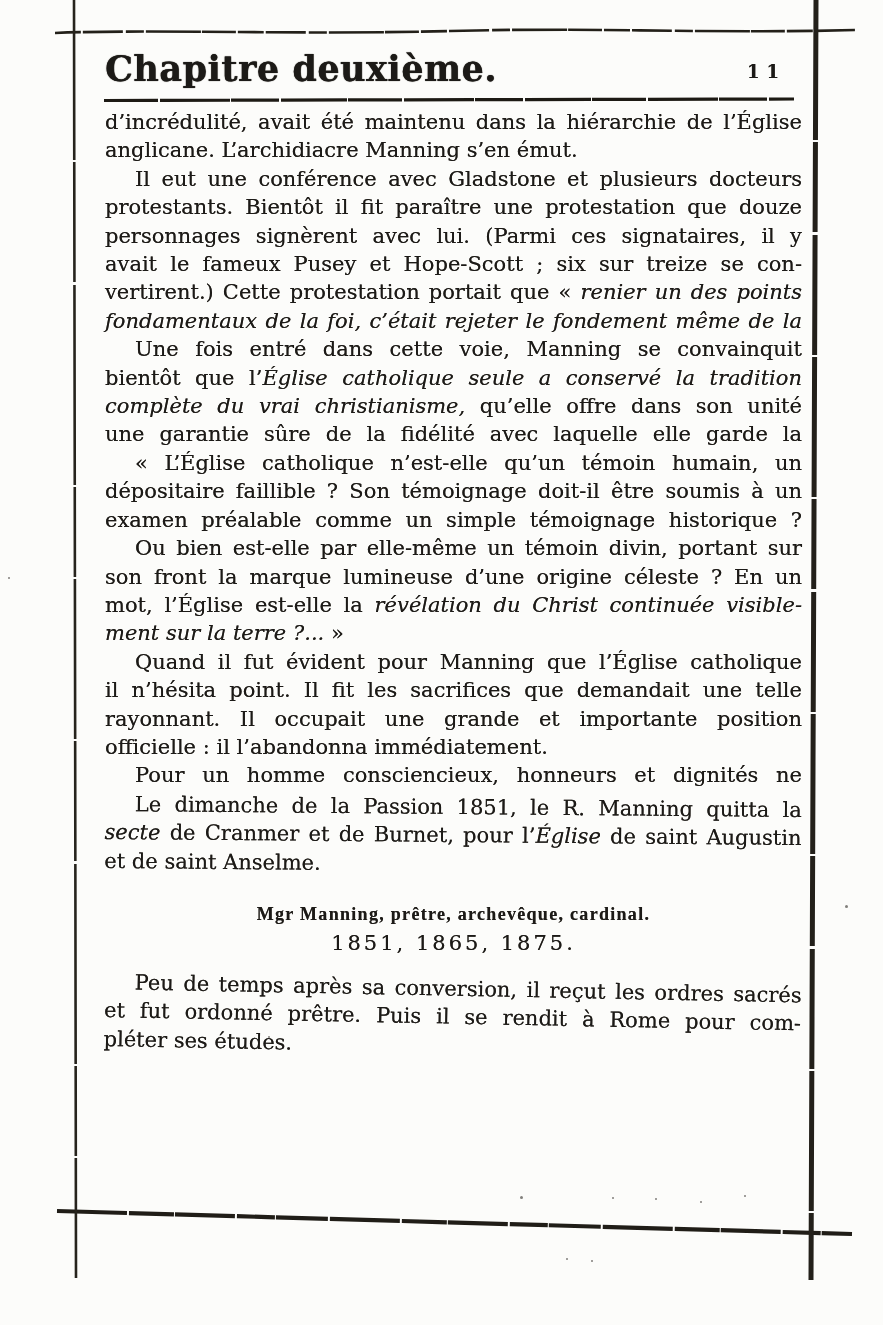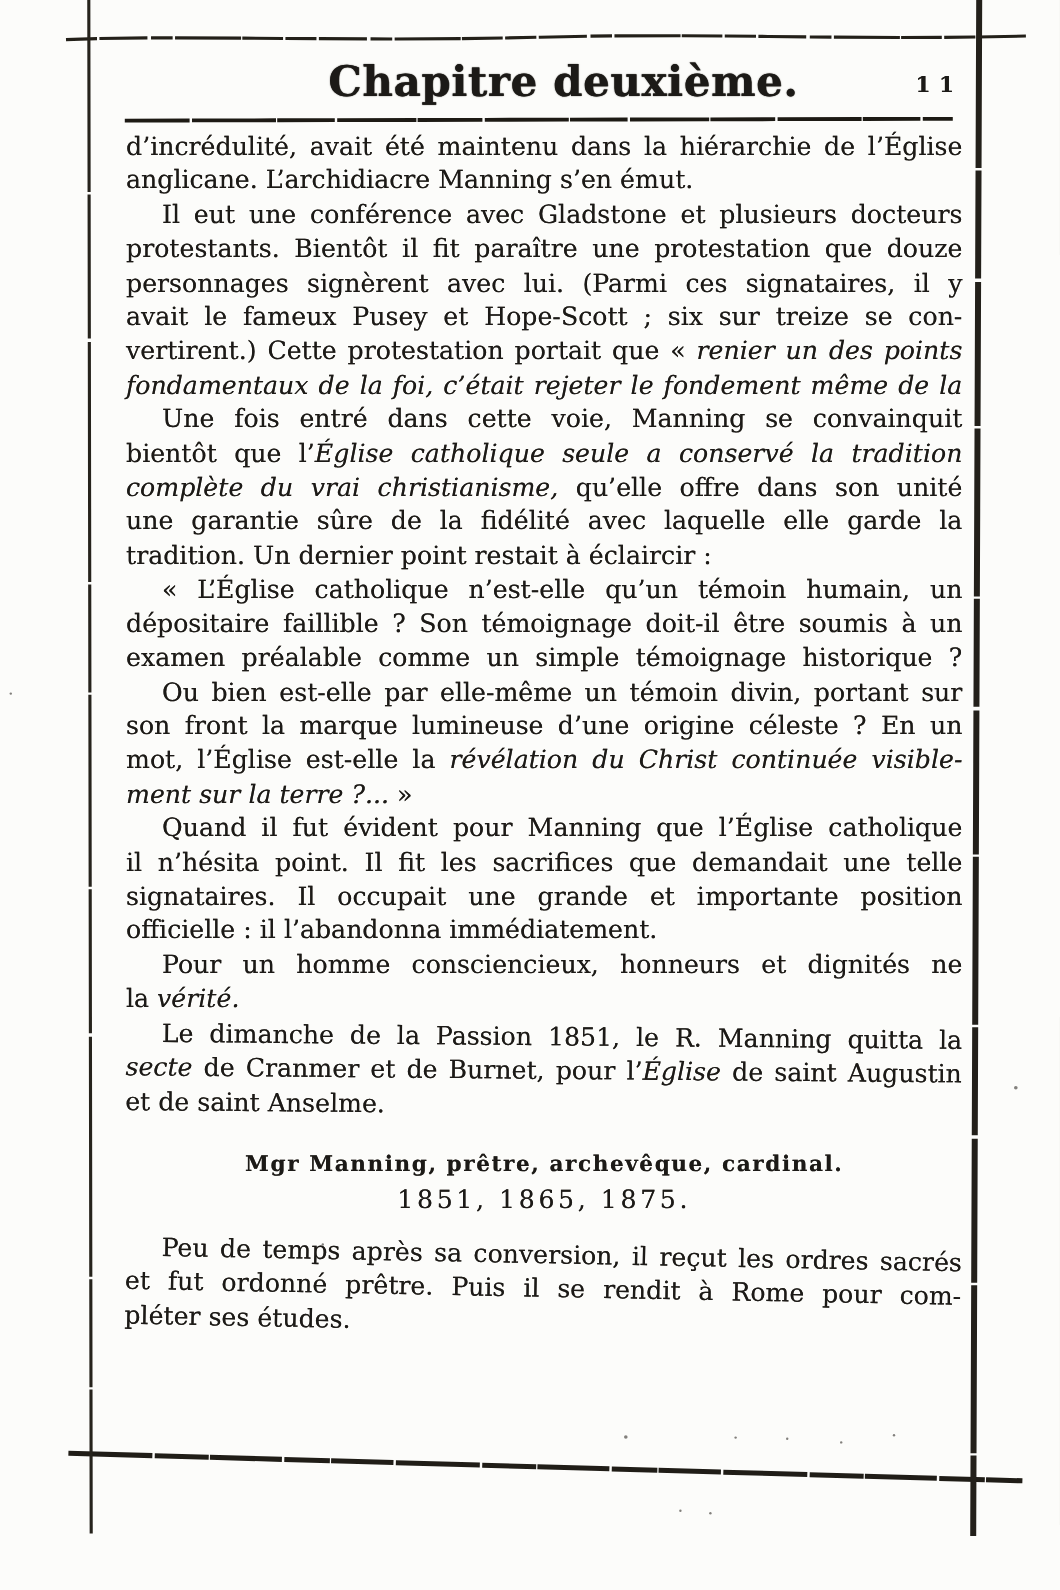--- a/index.html
+++ b/index.html
@@ -19,23 +19,22 @@
   
   #scan-lines {
     position: absolute;
     left: 0; top: 0;
     width: 883px; height: 1325px;
     pointer-events: none;
   }
   
   #chapter-header {
     position: absolute;
-    left: 121px; top: 48px;
+    left: 105px; top: 48px;
     width: 697px;
-    text-align: center;
   }
   #chapter-title {
     font-size: 35px;
     font-weight: 700;
     letter-spacing: 0.5px;
     text-shadow: 0 0 1px rgba(20,16,10,0.85), 0.4px 0 0 rgba(20,16,10,0.6);
   }
   #page-number {
     position: absolute;
     right: 16px; top: 13px;
@@ -66,20 +65,21 @@
   #section-heading {
     margin-top: 26px;
     text-align: center;
     line-height: 26px;
   }
   #section-heading-title {
     font-size: 18px;
     font-weight: 700;
     letter-spacing: 1.3px;
     text-shadow: 0 0 0.4px rgba(25,20,12,0.7);
+    font-family: Liberation Serif, serif;
   }
   #section-heading-dates {
     font-size: 21px;
     letter-spacing: 3px;
     line-height: 32px;
   }
   #closing-block { margin-top: 9px; }
   .speck {
     position: absolute;
     background: rgba(30,26,20,0.55);
@@ -117,42 +117,40 @@
           <div class="line"><span class="seg">personnages signèrent avec lui. (Parmi ces signataires, il y</span></div>
           <div class="line"><span class="seg">avait le fameux Pusey et Hope-Scott ; six sur treize se con-</span></div>
           <div class="line"><span class="seg">vertirent.) Cette protestation portait que « </span><span class="seg italic">renier un des points</span></div>
           <div class="line"><span class="seg italic">fondamentaux de la foi, c’était rejeter le fondement même de la</span></div>
         </div>
         <div class="paragraph">
           <div class="line line-indent"><span class="seg">Une fois entré dans cette voie, Manning se convainquit</span></div>
           <div class="line"><span class="seg">bientôt que l’</span><span class="seg italic">Église catholique seule a conservé la tradition</span></div>
           <div class="line"><span class="seg italic">complète du vrai christianisme,</span><span class="seg"> qu’elle offre dans son unité</span></div>
           <div class="line"><span class="seg">une garantie sûre de la fidélité avec laquelle elle garde la</span></div>
-          <div class="line line-last"><span class="seg">tradition. Un dernier point restait à éclaircir :</span></div>
         </div>
         <div class="paragraph">
           <div class="line line-indent"><span class="seg">« L’Église catholique n’est-elle qu’un témoin humain, un</span></div>
           <div class="line"><span class="seg">dépositaire faillible ? Son témoignage doit-il être soumis à un</span></div>
           <div class="line"><span class="seg">examen préalable comme un simple témoignage historique ?</span></div>
         </div>
         <div class="paragraph">
           <div class="line line-indent"><span class="seg">Ou bien est-elle par elle-même un témoin divin, portant sur</span></div>
           <div class="line"><span class="seg">son front la marque lumineuse d’une origine céleste ? En un</span></div>
           <div class="line"><span class="seg">mot, l’Église est-elle la </span><span class="seg italic">révélation du Christ continuée visible-</span></div>
           <div class="line line-last"><span class="seg italic">ment sur la terre ?... </span><span class="seg">»</span></div>
         </div>
         <div class="paragraph">
           <div class="line line-indent"><span class="seg">Quand il fut évident pour Manning que l’Église catholique</span></div>
           <div class="line"><span class="seg">il n’hésita point. Il fit les sacrifices que demandait une telle</span></div>
-          <div class="line"><span class="seg">signataires. Il occupait une grande et importante position</span></div>
+          <div class="line"><span class="seg">rayonnant. Il occupait une grande et importante position</span></div>
           <div class="line line-last"><span class="seg">officielle : il l’abandonna immédiatement.</span></div>
         </div>
         <div class="paragraph">
           <div class="line line-indent"><span class="seg">Pour un homme consciencieux, honneurs et dignités ne</span></div>
-          <div class="line line-last"><span class="seg">la </span><span class="seg italic">vérité.</span></div>
         </div>
         <div class="paragraph" style="transform: rotate(0.5deg); transform-origin: left top;">
           <div class="line line-indent"><span class="seg">Le dimanche de la Passion 1851, le R. Manning quitta la</span></div>
           <div class="line"><span class="seg italic">secte</span><span class="seg"> de Cranmer et de Burnet, pour l’</span><span class="seg italic">Église</span><span class="seg"> de saint Augustin</span></div>
           <div class="line line-last"><span class="seg">et de saint Anselme.</span></div>
         </div>
       </div>
 
     <div id="section-heading">
       <div id="section-heading-title">Mgr Manning, prêtre, archevêque, cardinal.</div>

